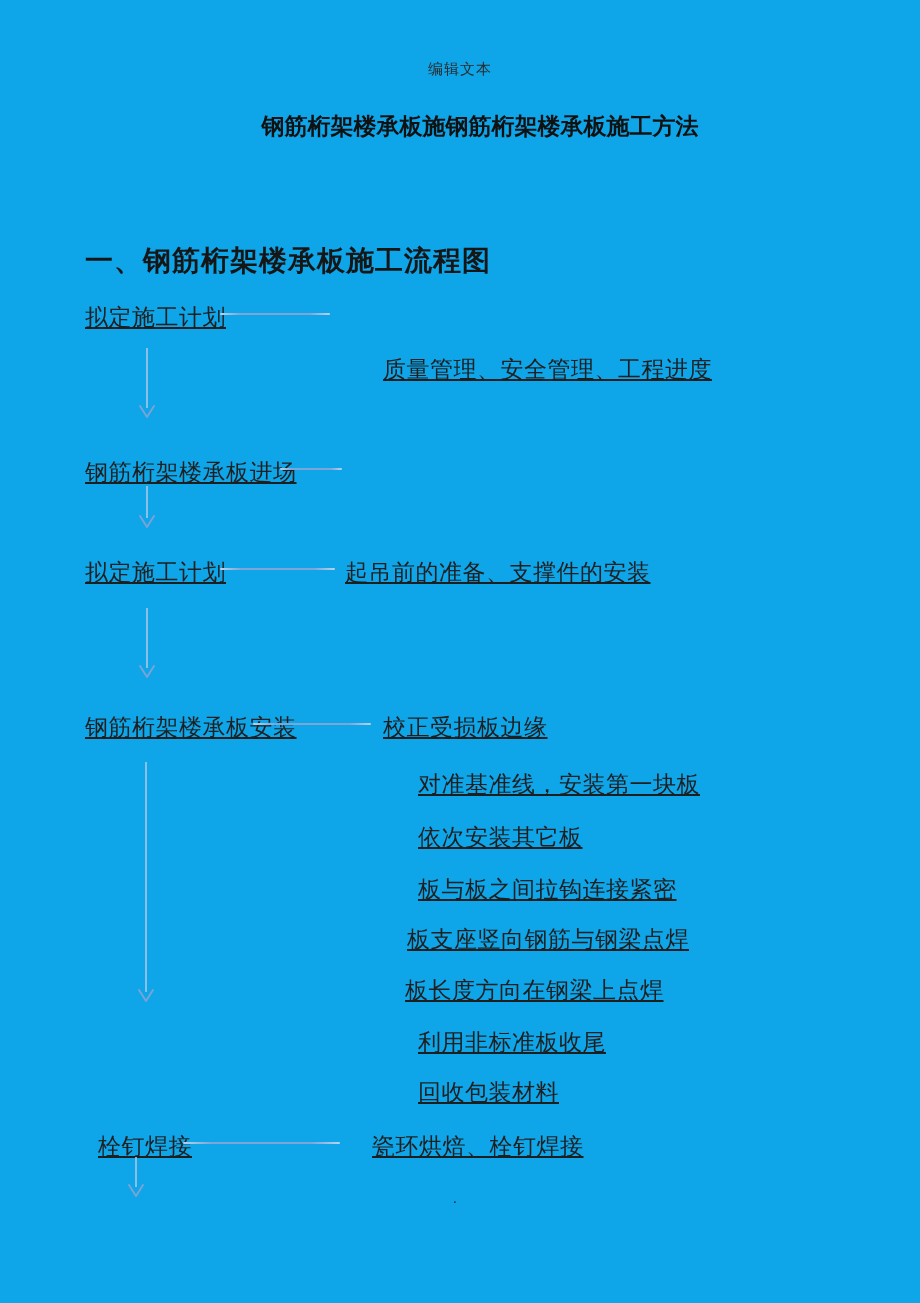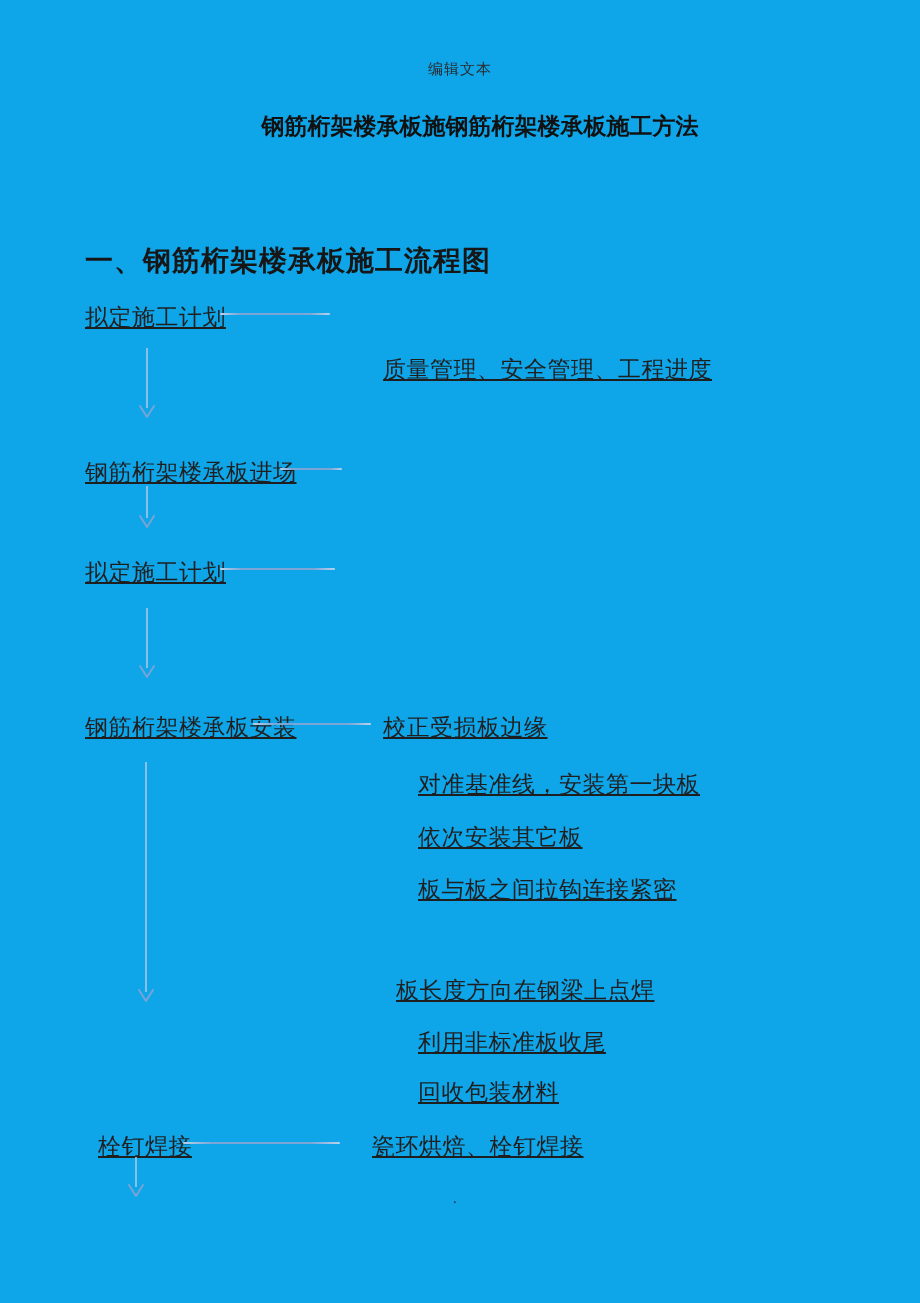--- a/index.html
+++ b/index.html
@@ -56,32 +56,34 @@
 
   <div class="abs flow-text" style="left:85px;top:457px">钢筋桁架楼承板进场</div>
   <div class="connector" style="left:280px;top:468px;width:62px"></div>
   <svg class="flow-arrow" style="left:138px;top:486px" width="18" height="42" viewBox="0 0 18 42">
     <line class="arrow-shaft" x1="9" y1="0" x2="9" y2="32"></line>
     <polyline class="arrow-head" points="2,30 9,41 16,30"></polyline>
   </svg>
 
   <div class="abs flow-text" style="left:85px;top:557px">拟定施工计划</div>
   <div class="connector" style="left:220px;top:568px;width:115px"></div>
+  <div class="abs flow-text" style="left:345px;top:557px">起吊前的准备、支撑件的安装</div>
   <svg class="flow-arrow" style="left:138px;top:608px" width="18" height="70" viewBox="0 0 18 70">
     <line class="arrow-shaft" x1="9" y1="0" x2="9" y2="60"></line>
     <polyline class="arrow-head" points="2,58 9,69 16,58"></polyline>
   </svg>
 
   <div class="abs flow-text" style="left:85px;top:712px">钢筋桁架楼承板安装</div>
   <div class="connector" style="left:253px;top:723px;width:118px"></div>
   <div class="abs flow-text" style="left:383px;top:712px">校正受损板边缘</div>
   <div class="abs flow-text" style="left:418px;top:769px">对准基准线，安装第一块板</div>
   <div class="abs flow-text" style="left:418px;top:822px">依次安装其它板</div>
   <div class="abs flow-text" style="left:418px;top:874px">板与板之间拉钩连接紧密</div>
-  <div class="abs flow-text" style="left:396px;top:975px">板长度方向在钢梁上点焊</div>
+  <div class="abs flow-text" style="left:407px;top:924px">板支座竖向钢筋与钢梁点焊</div>
+  <div class="abs flow-text" style="left:405px;top:975px">板长度方向在钢梁上点焊</div>
   <div class="abs flow-text" style="left:418px;top:1027px">利用非标准板收尾</div>
   <div class="abs flow-text" style="left:418px;top:1077px">回收包装材料</div>
   <svg class="flow-arrow" style="left:137px;top:762px" width="18" height="240" viewBox="0 0 18 240">
     <line class="arrow-shaft" x1="9" y1="0" x2="9" y2="230"></line>
     <polyline class="arrow-head" points="2,228 9,239 16,228"></polyline>
   </svg>
 
   <div class="abs flow-text" style="left:98px;top:1131px">栓钉焊接</div>
   <div class="connector" style="left:183px;top:1142px;width:157px"></div>
   <div class="abs flow-text" style="left:372px;top:1131px">瓷环烘焙、栓钉焊接</div>

